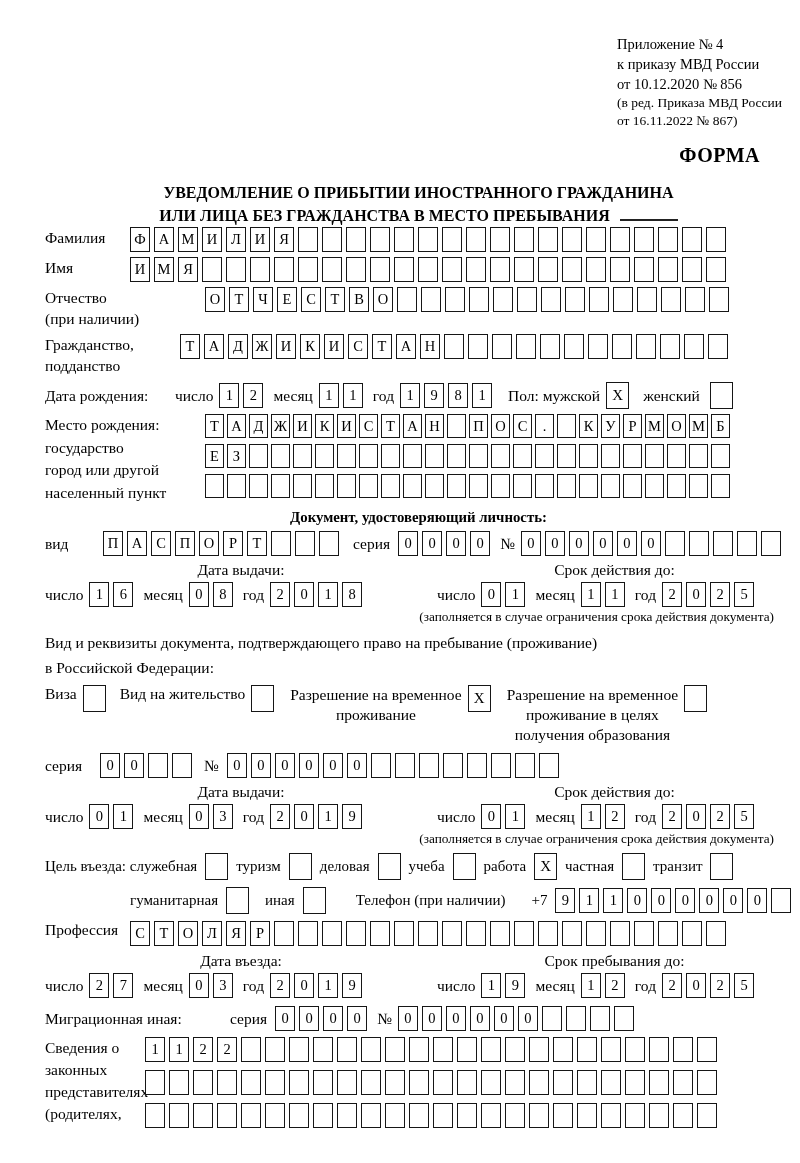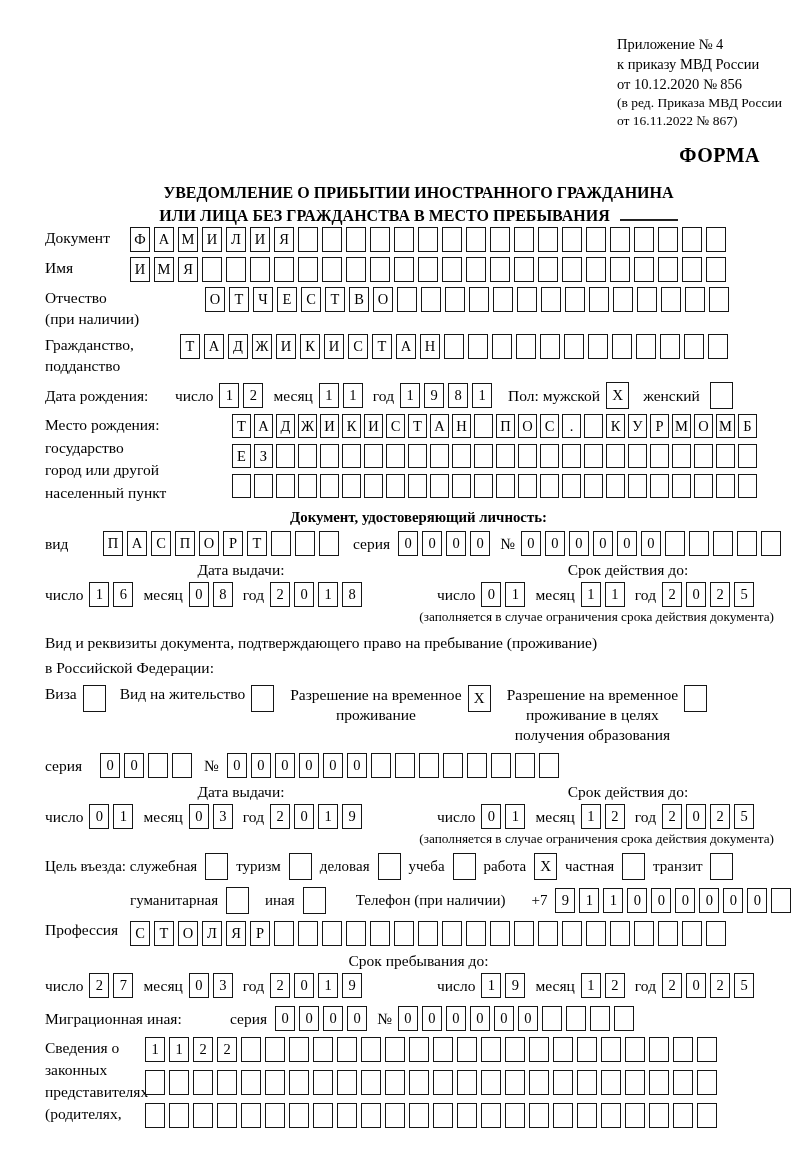--- a/index.html
+++ b/index.html
@@ -28,21 +28,21 @@
   .dategrp{display:flex;align-items:center;gap:6px;flex:none;}
   .dategrp .cells{margin-right:4px;}
   .twocol{display:flex;}
   .col-l{width:392px;flex:none;}
   .col-r{flex:1;}
   .datetitle{text-align:center;margin-bottom:3px;}
   .note{font-size:13.3px;text-align:right;padding-right:18px;margin-top:2px;margin-bottom:6px;}
   .cbgroup{display:flex;align-items:flex-start;gap:6px;}
   .cblbl{text-align:center;line-height:20px;}
   .purpose-row{display:flex;align-items:center;gap:8px;font-size:15px;margin-bottom:7px;}
-  .mt2{margin-top:2px;gap:27px;} .mt6{margin-top:6px;} .mt8{margin-top:8px;}
+  .mt2{margin-top:2px;} .mt6{margin-top:6px;} .mt8{margin-top:8px;}
   .docheader{font-weight:bold;text-align:center;font-size:14.8px;margin:4px 0 5px 0;}
   .plaintext{line-height:23px;}
 </style>
 </head>
 <body>
 
 <div class="page">
 
   <div class="refblock">
     <div>Приложение № 4</div>
@@ -54,21 +54,21 @@
 
   <div class="forma">ФОРМА</div>
 
   <div class="title">
     <div>УВЕДОМЛЕНИЕ О ПРИБЫТИИ ИНОСТРАННОГО ГРАЖДАНИНА</div>
     <div><span>ИЛИ ЛИЦА БЕЗ ГРАЖДАНСТВА В МЕСТО ПРЕБЫВАНИЯ</span><span class="uline"></span></div>
   </div>
 
 
   <div class="row">
-    <div class="lblcol lbl" style="width:85px">Документ</div>
+    <div class="lblcol lbl" style="width:85px">Фамилия</div>
     <div class="cells">
         <span class="cell">Ф</span>
         <span class="cell">А</span>
         <span class="cell">М</span>
         <span class="cell">И</span>
         <span class="cell">Л</span>
         <span class="cell">И</span>
         <span class="cell">Я</span>
         <span class="cell"></span>
         <span class="cell"></span>
@@ -581,20 +581,21 @@
         <span class="cell"></span>
         <span class="cell"></span>
         <span class="cell"></span>
         <span class="cell"></span>
         <span class="cell"></span>
         <span class="cell"></span>
       </div>
   </div>
 
   <div class="twocol mt6">
+    <div class="col-l datetitle">Дата въезда:</div>
     <div class="col-r datetitle">Срок пребывания до:</div>
   </div>
   <div class="twocol">
     <div class="col-l dategrp">
       <span class="lbl">число</span>
       <span class="cells">
           <span class="cell">2</span>
           <span class="cell">7</span>
         </span>
       <span class="lbl">месяц</span>

